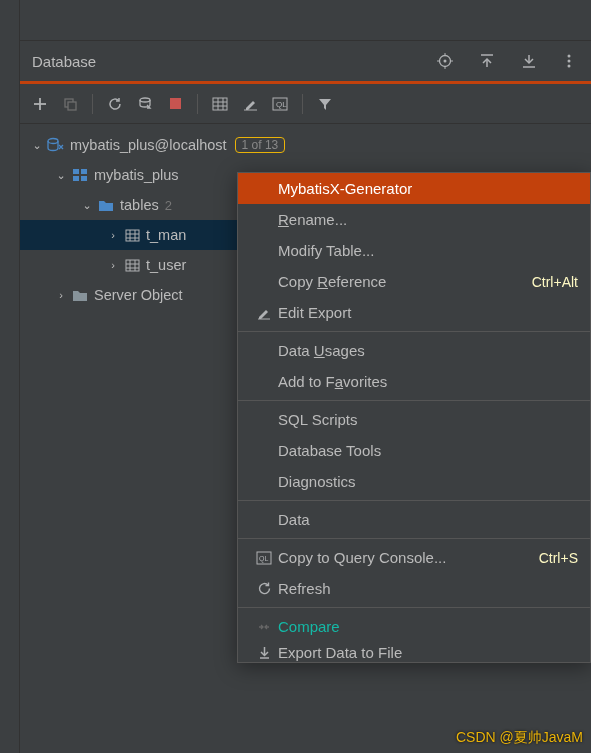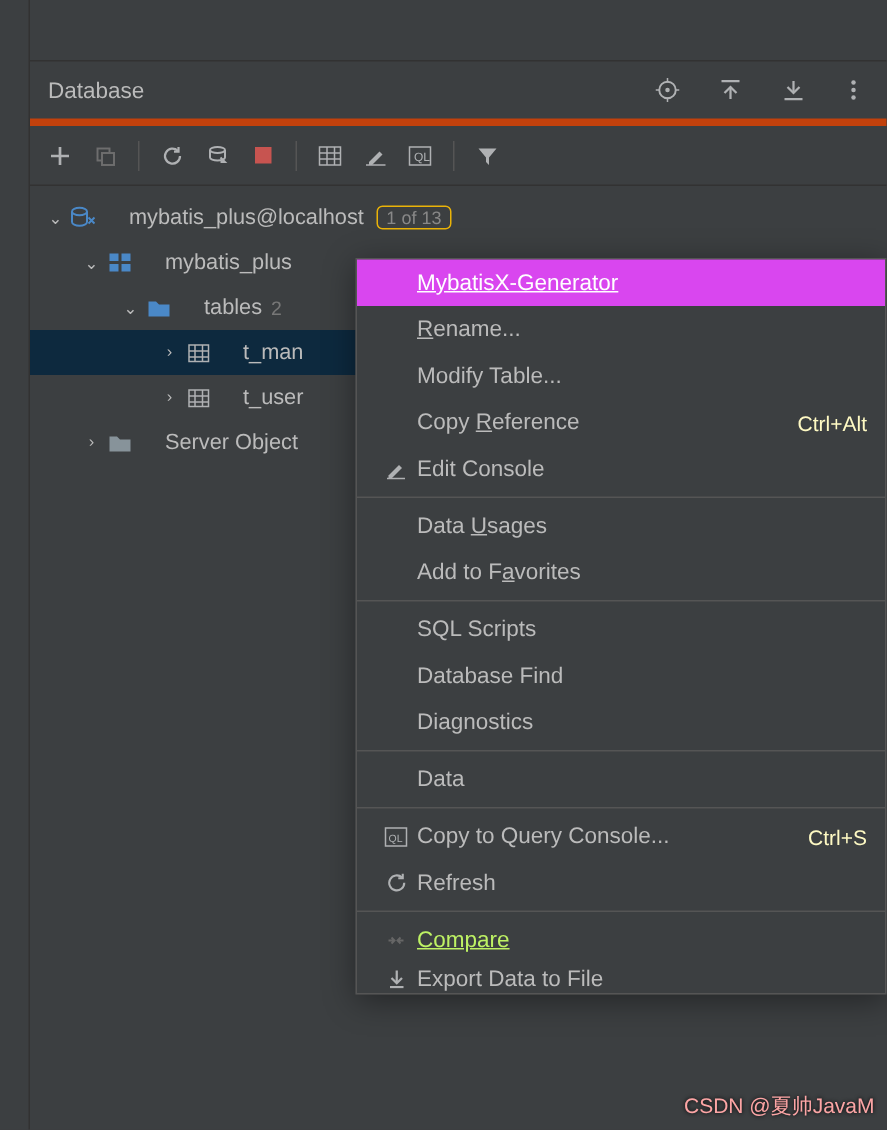--- a/index.html
+++ b/index.html
@@ -21,21 +21,21 @@
       border-right: 1px solid #323232;
     }
     .main-area {
       position: absolute;
       left: 20px; top: 0; right: 0; bottom: 0;
       background: #3c3f41;
     }
     .panel-header {
       height: 44px;
       border-top: 1px solid #323232;
-      border-bottom: 5px solid #c2410c;
+      border-bottom: 3px solid #c2410c;
       display: flex;
       align-items: center;
       justify-content: space-between;
       padding: 0 8px 0 12px;
       margin-top: 40px;
       text-align: center;
     }
     .panel-title { font-size: 15px; color: #bbbbbb; }
     .header-icons { display: flex; gap: 18px; align-items: center; }
     .toolbar {
@@ -62,21 +62,21 @@
       padding-left: 8px;
       cursor: pointer;
       white-space: nowrap;
     }
     .tree-row.selected { background: #0d293e; }
     .chevron {
       width: 18px; display: inline-flex; justify-content: center;
       color: #bbbbbb; font-size: 11px;
     }
     .tree-icon { width: 20px; display: inline-flex; justify-content: center; }
-    .tree-label { color: #bbbbbb; margin-left: 20px; }
+    .tree-label { color: #bbbbbb; margin-left: 4px; }
     .badge {
       border: 1px solid #eab308; border-radius: 4px;
       padding: 0 6px; font-size: 12px; color: #888; margin-left: 8px;
     }
     .count { color: #777; margin-left: 6px; font-size: 13px; }
     .indent-1 { padding-left: 32px; }
     .indent-2 { padding-left: 58px; }
     .indent-3 { padding-left: 84px; }
     .context-menu {
       position: absolute;
@@ -88,32 +88,32 @@
       color: #bbbbbb;
       font-size: 15px;
     }
     .menu-item {
       display: flex;
       align-items: center;
       height: 31px;
       padding: 0 12px;
       cursor: pointer;
     }
-    .menu-item.highlighted { background: #d946ef; color: #fff; text-decoration: underline; }
+    .menu-item.highlighted { background: #c2410c; color: #fff; }
     .menu-icon { width: 28px; display: flex; justify-content: center; color: #afb1b3; }
     .menu-label { flex: 1; }
     .menu-shortcut { color: #fef9c3; font-size: 14px; }
-    .menu-item.disabled { color: #bef264; text-decoration: underline; }
+    .menu-item.disabled { color: #14b8a6; }
     .menu-item.disabled .menu-icon { color: #555; }
     .menu-sep { height: 1px; background: #555; margin: 3px 0; }
     .underline { text-decoration: underline; }
     .watermark {
       position: absolute;
       right: 8px; bottom: 6px;
-      color: #fca5a5; font-size: 14px;
+      color: #eab308; font-size: 14px;
       text-shadow: 0 0 3px #000;
     }
     .stop-square { width: 11px; height: 11px; background: #c75450; display: inline-block; }
     svg { display: block; }
   </style>
 </head>
 <body>
 
 <div class="sidebar-strip"></div>
 <div class="main-area">
@@ -305,39 +305,39 @@
       <span class="menu-label"><span>Copy </span><span class="underline">R</span><span>eference</span></span>
     <span class="menu-shortcut">Ctrl+Alt</span>
   </div>
   <div class="menu-item">
     <span class="menu-icon">
         <svg width="14" height="14" viewBox="0 0 14 14">
           <path d="M2 11 L9 4 L11 6 L4 13 L2 13 Z" fill="#afb1b3"></path>
           <line x1="1" y1="13" x2="13" y2="13" stroke="#afb1b3"></line>
         </svg>
       </span>
-    <span class="menu-label">Edit Console</span>
+    <span class="menu-label">Edit Export</span>
   </div>
   <div class="menu-sep"></div>
   <div class="menu-item">
     <span class="menu-icon"></span>
       <span class="menu-label"><span>Data </span><span class="underline">U</span><span>sages</span></span>
   </div>
   <div class="menu-item">
     <span class="menu-icon"></span>
       <span class="menu-label"><span>Add to F</span><span class="underline">a</span><span>vorites</span></span>
   </div>
   <div class="menu-sep"></div>
   <div class="menu-item">
     <span class="menu-icon"></span>
       <span class="menu-label">SQL Scripts</span>
   </div>
   <div class="menu-item">
     <span class="menu-icon"></span>
-      <span class="menu-label">Database Find</span>
+      <span class="menu-label">Database Tools</span>
   </div>
   <div class="menu-item">
     <span class="menu-icon"></span>
       <span class="menu-label">Diagnostics</span>
   </div>
   <div class="menu-sep"></div>
   <div class="menu-item">
     <span class="menu-icon"></span>
       <span class="menu-label">Data</span>
   </div>

